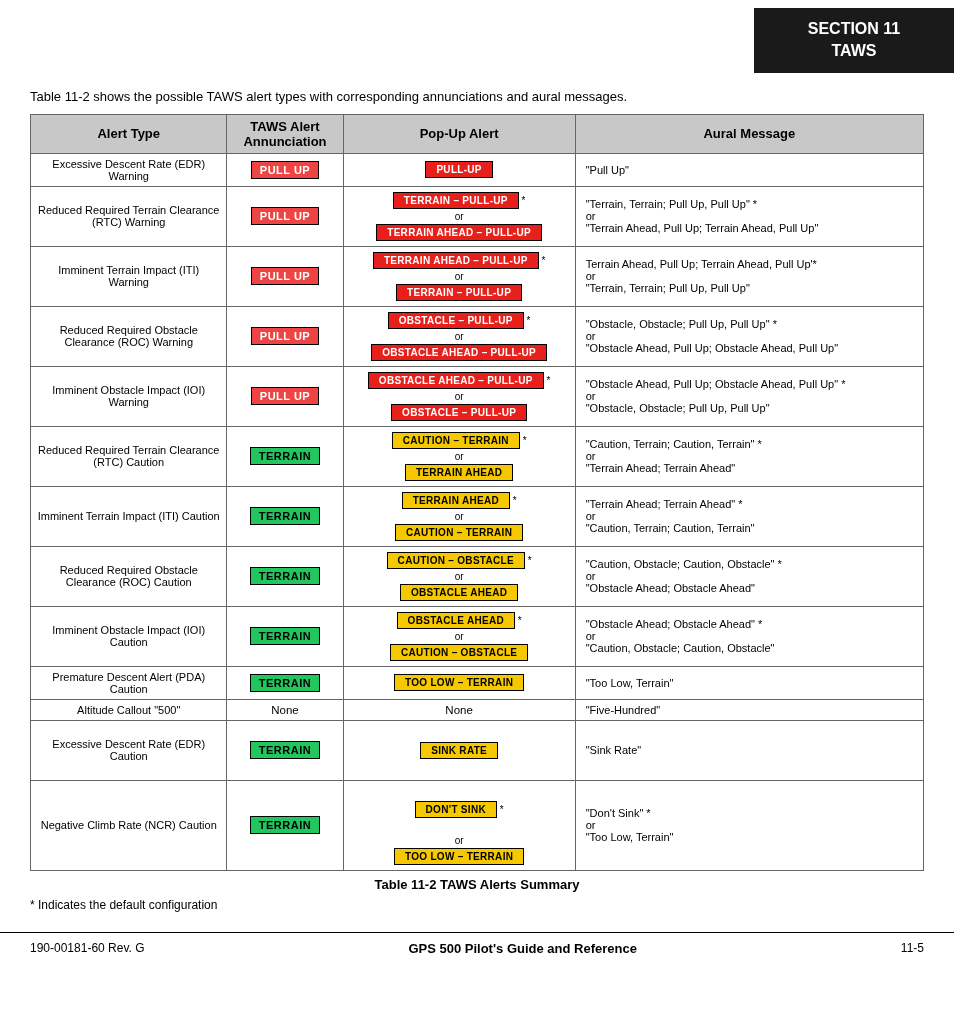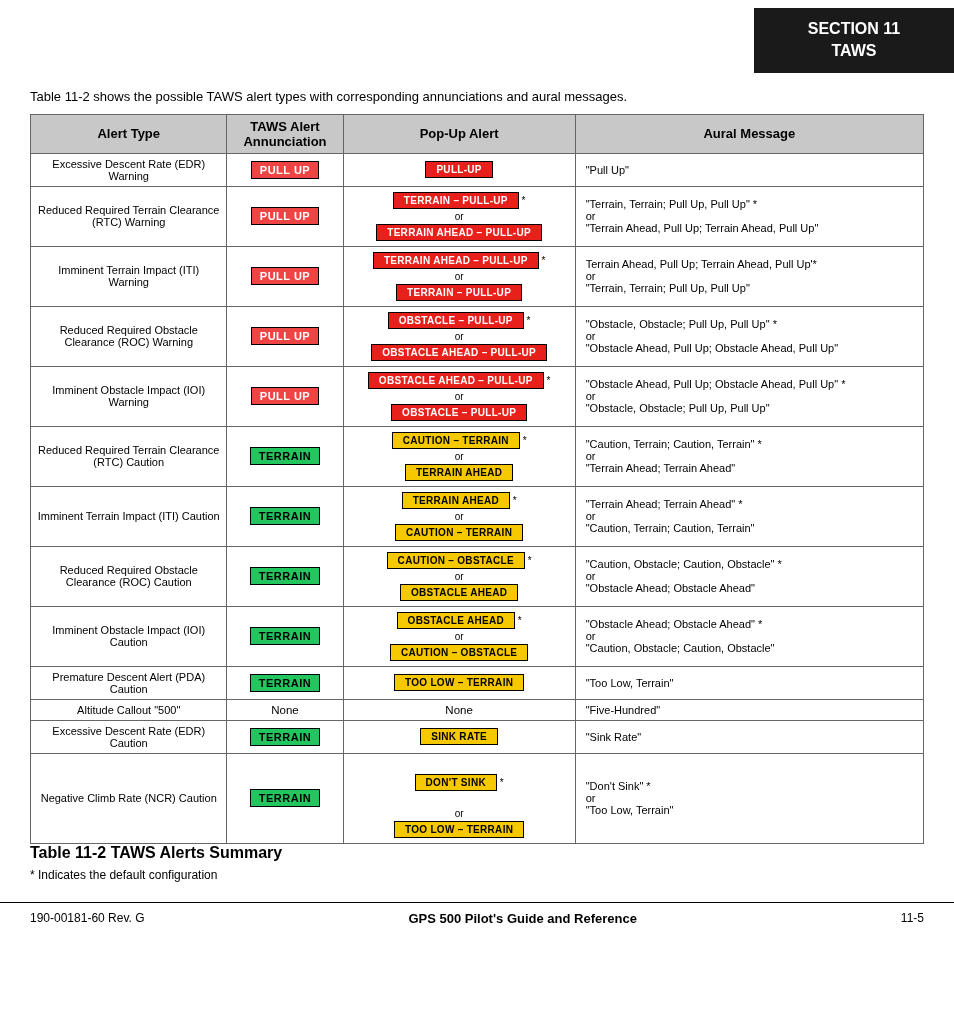--- a/index.html
+++ b/index.html
@@ -127,23 +127,24 @@
     .star {
       font-size: 10px;
     }
 
     .popup-cell {
       text-align: center;
     }
 
     
     .table-caption {
-      text-align: left;
-      font-weight: bold;
-      font-size: 16px;
+      text-align: center;
+      font-weight: bold;
+      font-size: 13px;
+      margin-top: 6px;
       margin-bottom: 6px;
     }
     .footnote {
       font-size: 12px;
       margin-top: 4px;
       margin-bottom: 8px;
     }
     .page-footer {
       display: flex;
       justify-content: space-between;
@@ -242,21 +243,21 @@
         </tr>
         <tr>
           <td class="alert-type-cell">Altitude Callout "500"</td>
           <td style="text-align: center;">None</td>
           <td class="popup-cell"><span>None</span></td>
           <td class="aural-cell">"Five-Hundred"</td>
         </tr>
         <tr>
           <td class="alert-type-cell">Excessive Descent Rate (EDR) Caution</td>
           <td style="text-align: center;"><span class="badge badge-yellow-black">TERRAIN</span></td>
-          <td class="popup-cell"><div style="display: inline-block; margin: 3px 0px;"><span class="popup-badge popup-yellow">SINK RATE</span></div></td>
+          <td class="popup-cell"><div style="display: inline-block; margin: 17px 0px;"><span class="popup-badge popup-yellow">SINK RATE</span></div></td>
           <td class="aural-cell">"Sink Rate"</td>
         </tr>
         <tr>
           <td class="alert-type-cell">Negative Climb Rate (NCR) Caution</td>
           <td style="text-align: center;"><span class="badge badge-yellow-black">TERRAIN</span></td>
           <td class="popup-cell"><div style="display: inline-block; margin: 16px 0px;"><span class="popup-badge popup-yellow">DON'T SINK</span><span class="star"> *</span></div><span class="or-text">or</span><div style="display: inline-block; margin: 1px 0px;"><span class="popup-badge popup-yellow">TOO LOW – TERRAIN</span></div></td>
           <td class="aural-cell">"Don't Sink" *<br>or<br>"Too Low, Terrain"</td>
         </tr>
       </tbody>
   </table>

